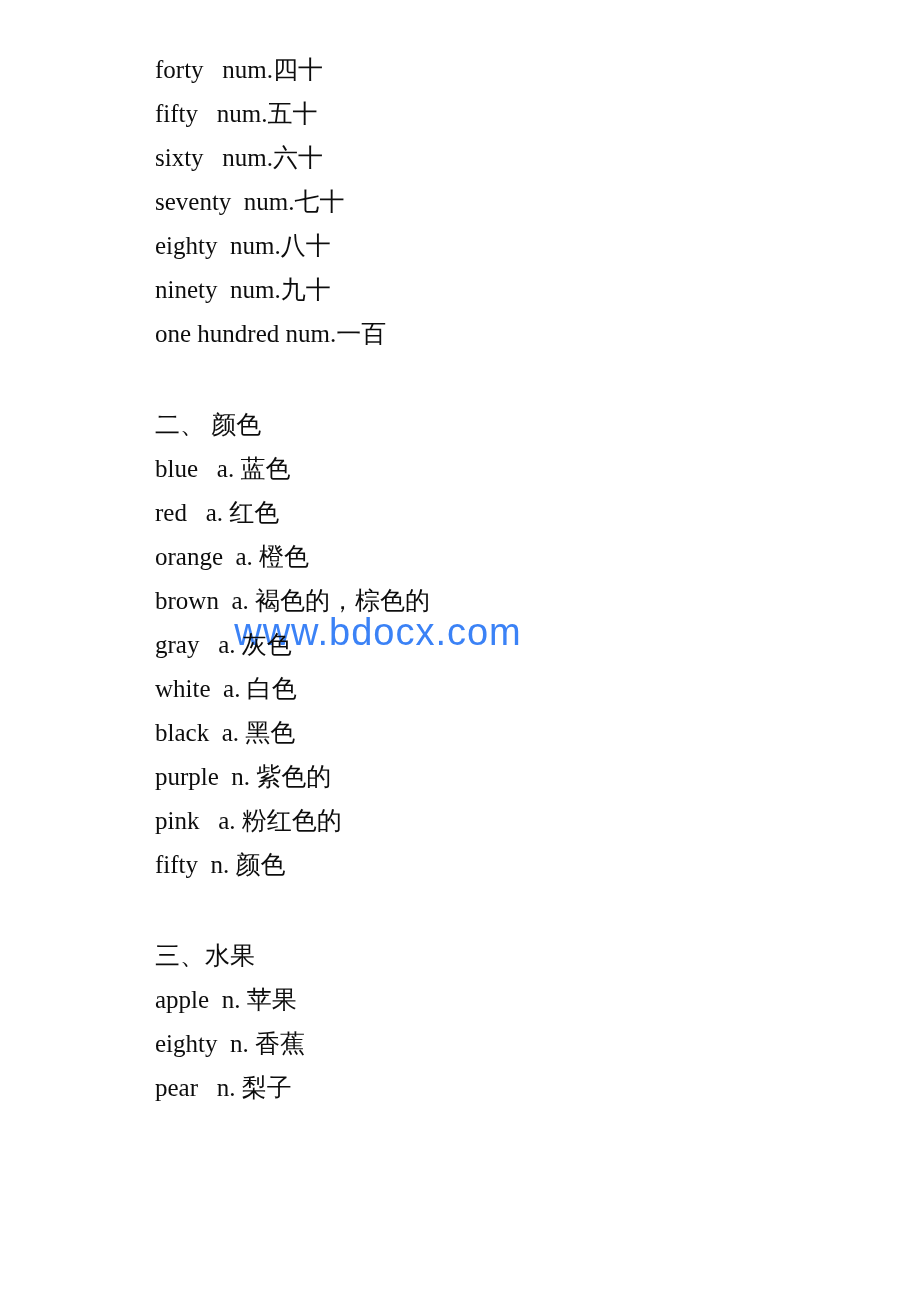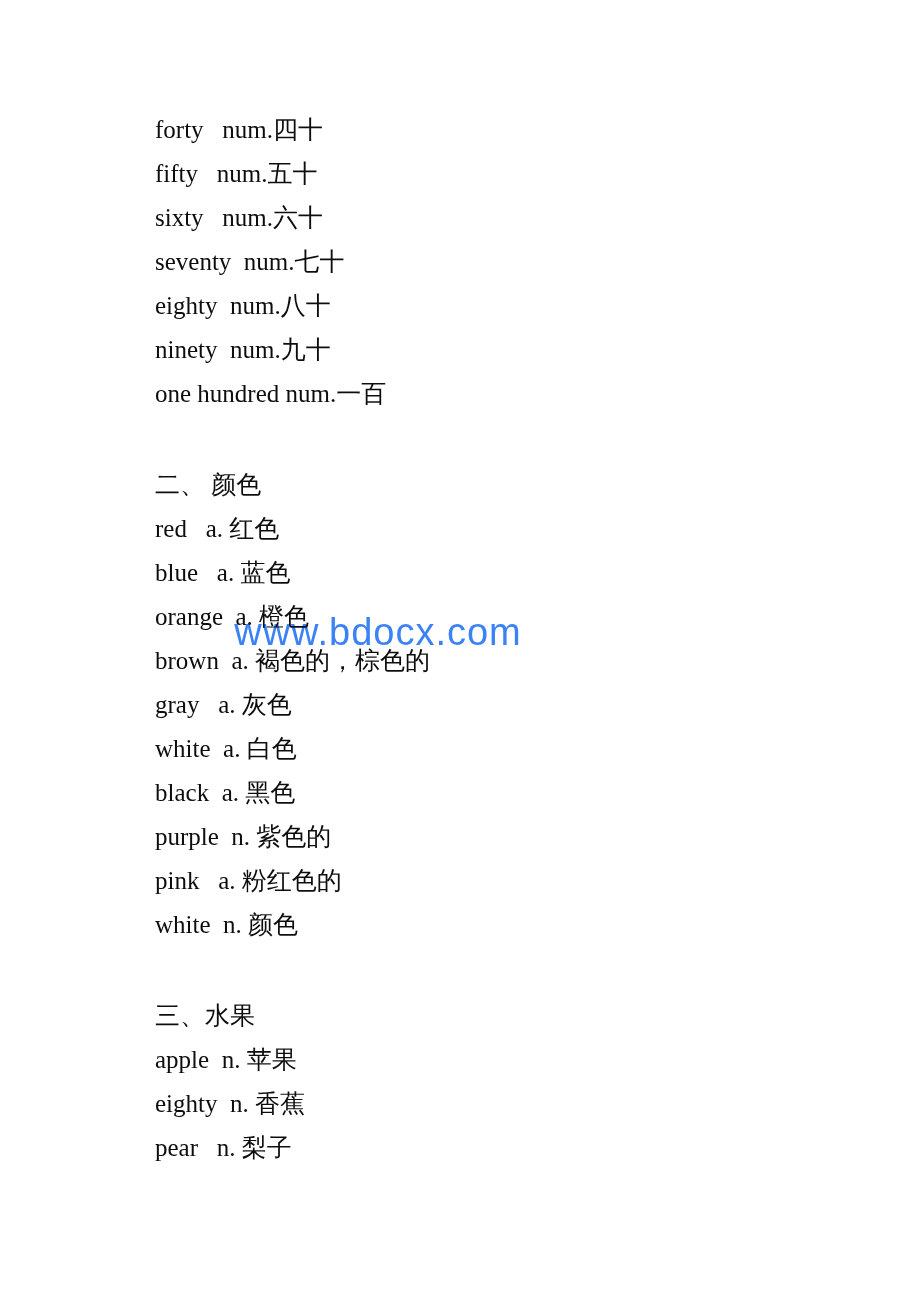--- a/index.html
+++ b/index.html
@@ -37,21 +37,21 @@
     z-index: 0;
     user-select: none;
   }
 
   
   #content {
     position: absolute;
     left: 0;
     top: 0;
     width: 920px;
-    padding: 108px 0 0 155px;
+    padding: 48px 0 0 155px;
     box-sizing: border-box;
     z-index: 1;
   }
 
   .line {
     font-size: 25px;
     line-height: 44px;
     height: 44px;
     white-space: pre;
     color: #0d0d0d;
@@ -75,29 +75,29 @@
 
   <div id="content">
       <div class="line">forty   num.四十</div>
       <div class="line">fifty   num.五十</div>
       <div class="line">sixty   num.六十</div>
       <div class="line">seventy  num.七十</div>
       <div class="line">eighty  num.八十</div>
       <div class="line">ninety  num.九十</div>
       <div class="line">one hundred num.一百</div>
       <div class="heading">二、 颜色</div>
+      <div class="line">blue   a. 蓝色</div>
       <div class="line">red   a. 红色</div>
-      <div class="line">blue   a. 蓝色</div>
       <div class="line">orange  a. 橙色</div>
       <div class="line">brown  a. 褐色的，棕色的</div>
       <div class="line">gray   a. 灰色</div>
       <div class="line">white  a. 白色</div>
       <div class="line">black  a. 黑色</div>
       <div class="line">purple  n. 紫色的</div>
       <div class="line">pink   a. 粉红色的</div>
-      <div class="line">white  n. 颜色</div>
+      <div class="line">fifty  n. 颜色</div>
       <div class="heading">三、水果</div>
       <div class="line">apple  n. 苹果</div>
       <div class="line">eighty  n. 香蕉</div>
       <div class="line">pear   n. 梨子</div>
     </div>
 
 </div>
 
 </body></html>

